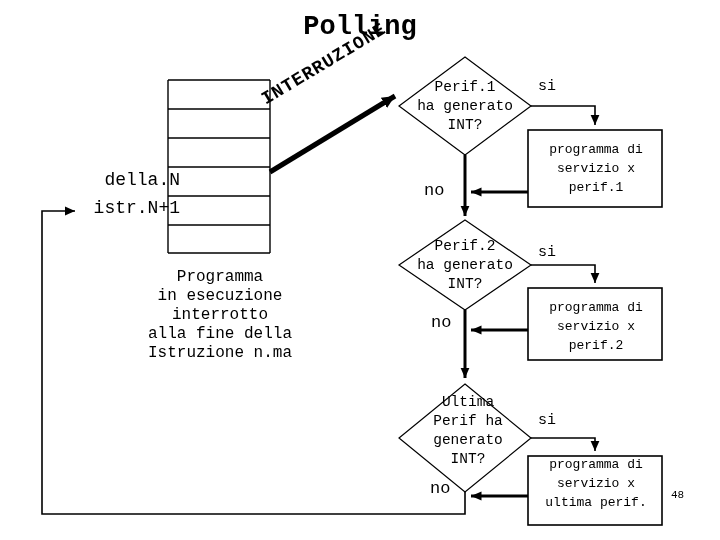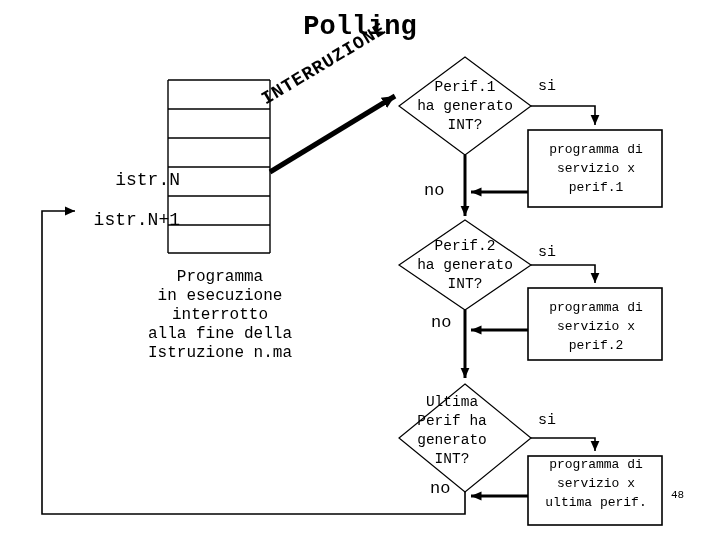--- a/index.html
+++ b/index.html
@@ -20,31 +20,31 @@
 
   #page-title{
     left:0;top:12px;width:720px;
     text-align:center;
     font-size:27px;font-weight:bold;
     letter-spacing:0px;
   }
 
   .label-istr{font-size:18px;text-align:right;}
   #istr-n{left:20px;top:170px;width:160px;}
-  #istr-n1{left:20px;top:198px;width:160px;margin-top:12px;}
+  #istr-n1{left:20px;top:198px;width:160px;}
 
   #program-caption{
     left:140px;top:268px;width:160px;
     font-size:16px;line-height:19px;text-align:center;
   }
 
   .diamond-text{font-size:14.5px;line-height:19px;text-align:center;}
   #d1-text{left:395px;top:78px;width:140px;}
   #d2-text{left:395px;top:237px;width:140px;}
-  #d3-text{left:382px;top:393px;width:140px;}
+  #d3-text{left:398px;top:393px;width:140px;}
 
   .box-text{font-size:13px;line-height:19px;text-align:center;}
   #b1-text{left:530px;top:140px;width:132px;}
   #b2-text{left:530px;top:298px;width:132px;}
   #b3-text{left:530px;top:455px;width:132px;}
 
   .yes-label{font-size:15px;}
   #si1{left:538px;top:78px;}
   #si2{left:538px;top:244px;}
   #si3{left:538px;top:412px;}
@@ -153,21 +153,21 @@
       <path d="M528,496 L471,496" marker-end="url(#arrowThick)"></path>
     </g>
 
     <g fill="none" stroke="#000" stroke-width="1.6">
       <path d="M465,492 L465,514 L42,514 L42,211 L75,211" marker-end="url(#arrowThick)"></path>
     </g>
   </svg>
 
   <div class="txt ctr" id="page-title">Polling</div>
 
-  <div class="txt label-istr" id="istr-n">istr.N</div>
+  <div class="txt label-istr" id="istr-n">della.N</div>
   <div class="txt label-istr" id="istr-n1">istr.N+1</div>
 
   <div class="txt" id="program-caption">Programma
 in esecuzione
 interrotto
 alla fine della
 Istruzione n.ma</div>
 
   <div id="interruzione">INTERRUZIONE</div>
 

